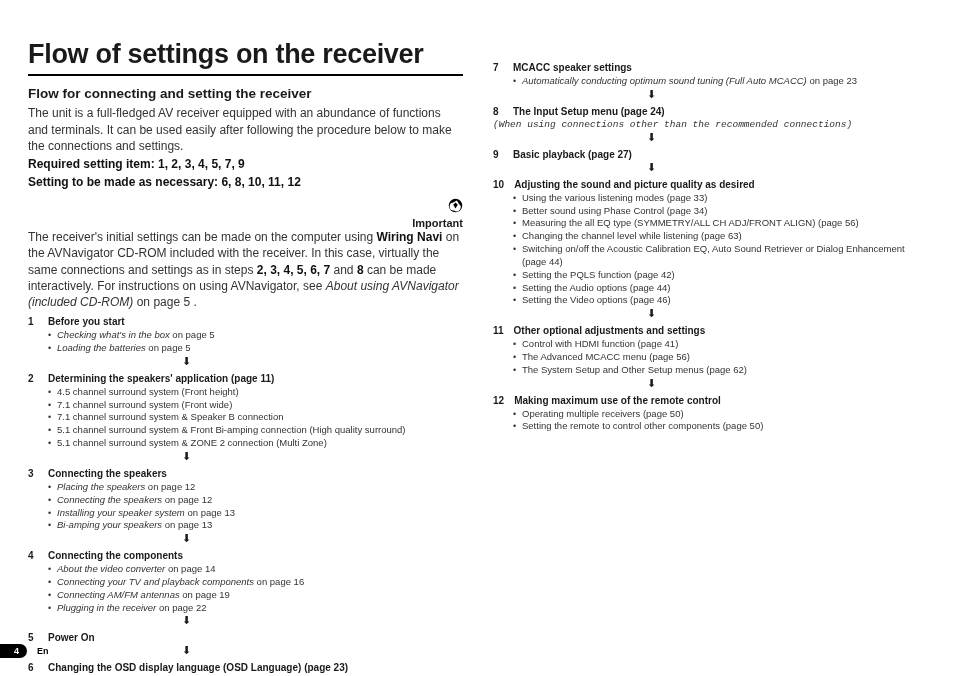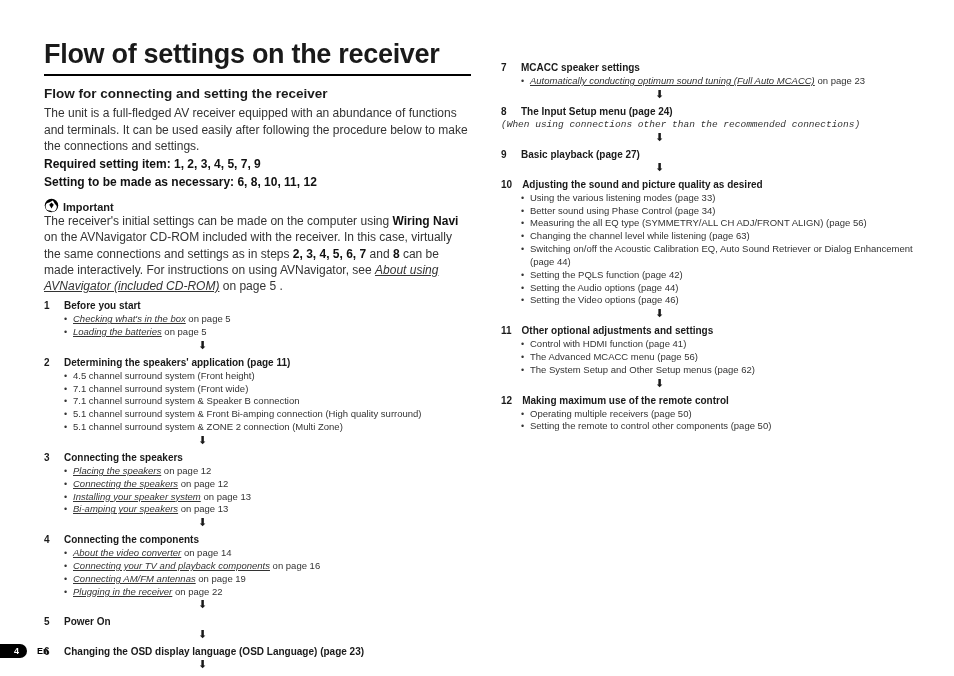--- a/index.html
+++ b/index.html
@@ -7,21 +7,21 @@
     padding: 0;
     background: #ffffff;
     font-family: "Helvetica Neue", Arial, sans-serif;
     color: #1a1a1a;
     -webkit-font-smoothing: antialiased;
   }
   .page {
     width: 954px;
     height: 676px;
     box-sizing: border-box;
-    padding: 34px 26px 0 44px;
+    padding: 34px 26px 0 28px;
     position: relative;
     display: flex;
     gap: 30px;
   }
   .col {
     flex: 1;
     min-width: 0;
   }
   .col-right { flex: 1; }
   h1.main-title {
@@ -41,26 +41,27 @@
     font-weight: 800;
     margin: 0 0 4px 0;
   }
   p.body, span.body {
     font-size: 12px;
     line-height: 1.35;
     margin: 0 0 2px 0;
     color: #333;
   }
   .bold { font-weight: 700; color:#111; }
-  .italic { font-style: italic; text-decoration: underline; }
+  .italic { font-style: italic; }
   .important-row {
     margin-top: 8px;
     display: flex;
     align-items: flex-end;
     gap: 4px;
+    flex-direction: column;
   }
   .important-row .label {
     font-size: 11px;
     font-weight: 700;
   }
   .imp-icon {
     width: 15px; height: 15px;
     display: inline-block;
   }
   .step-head {

